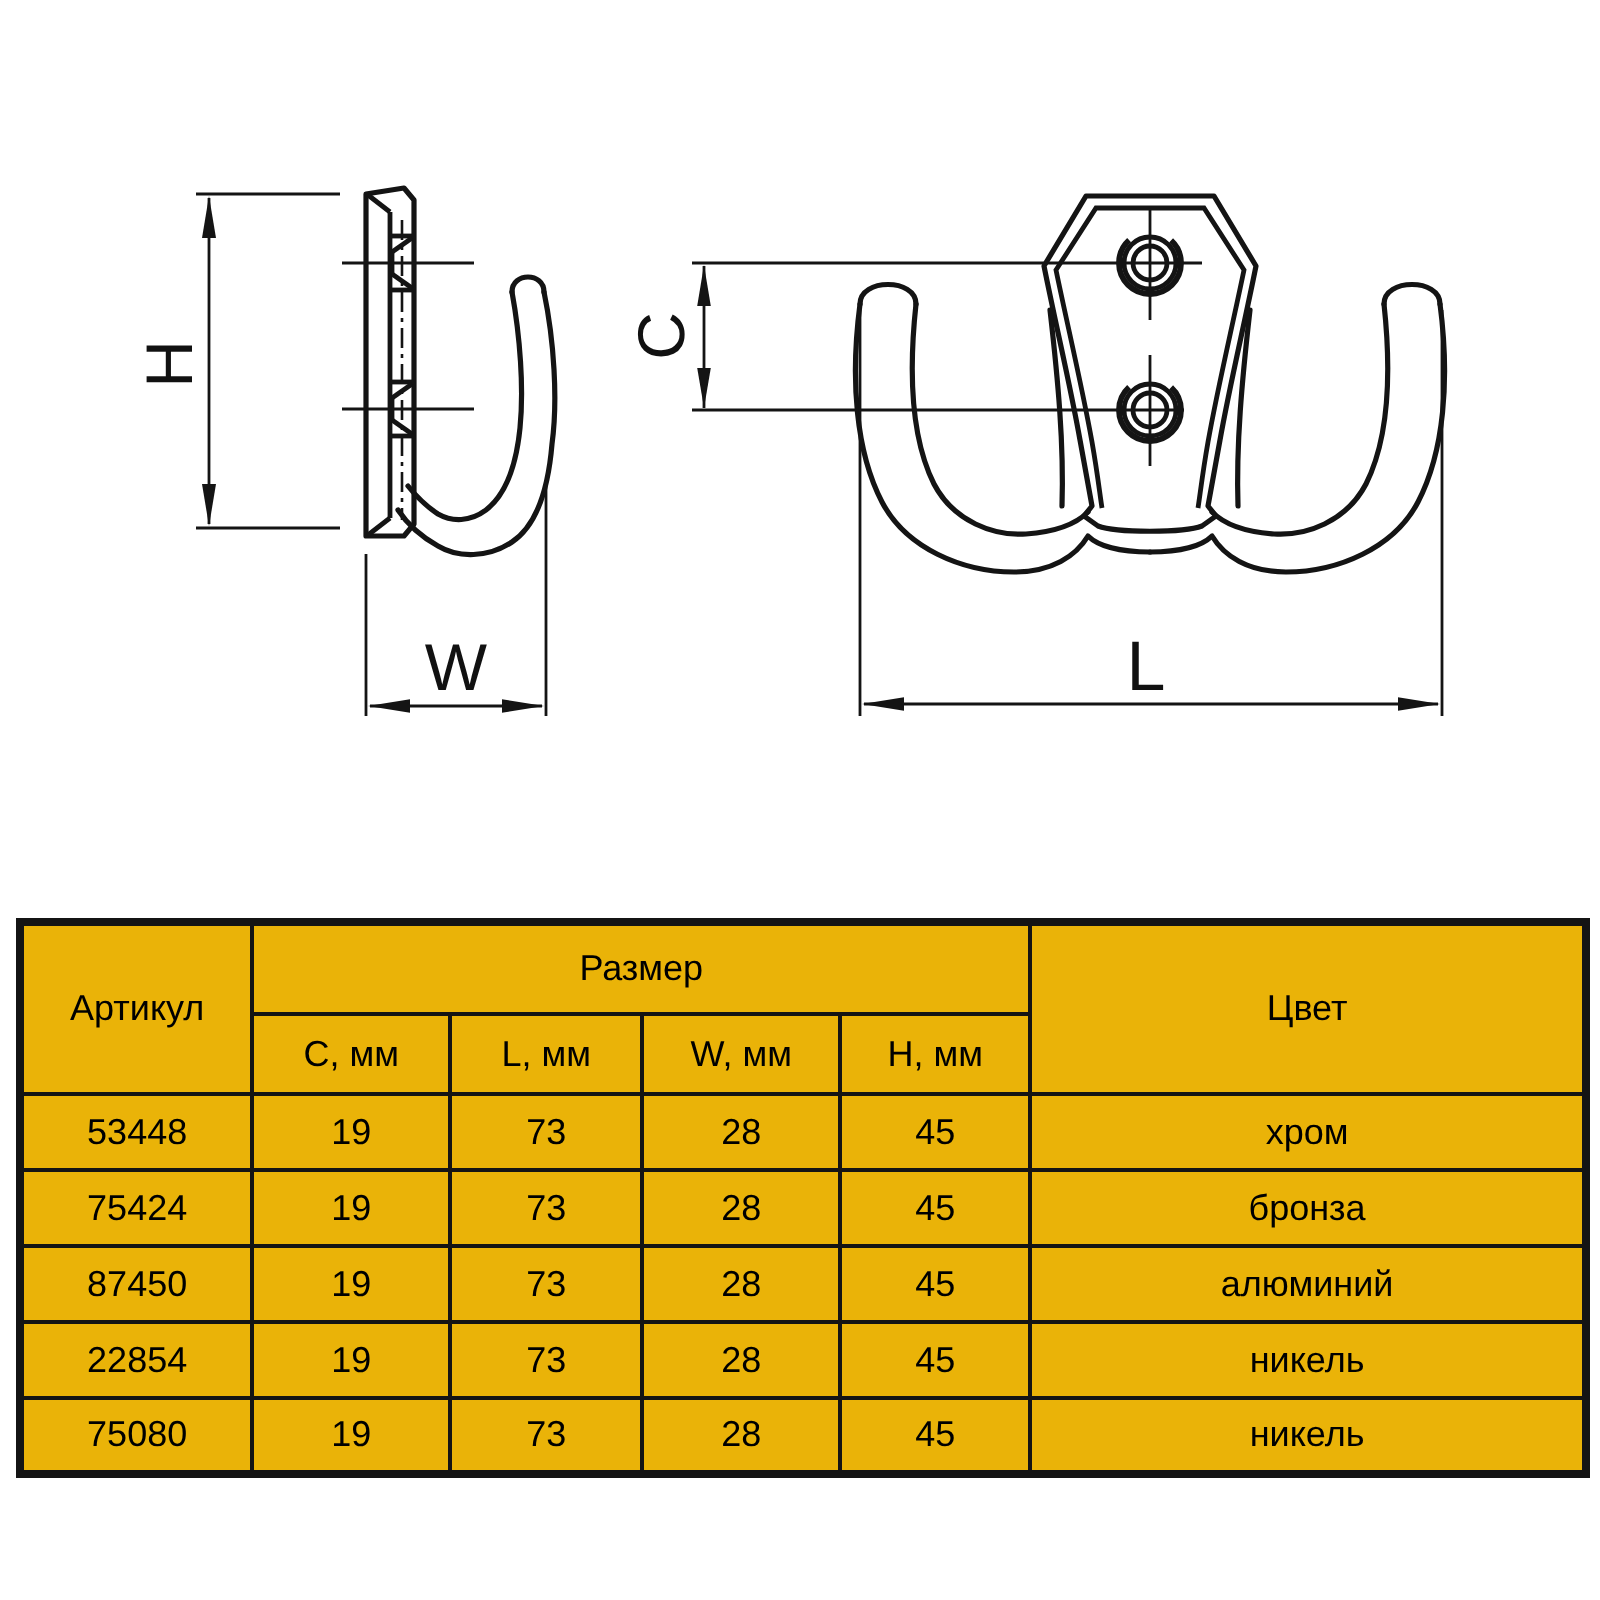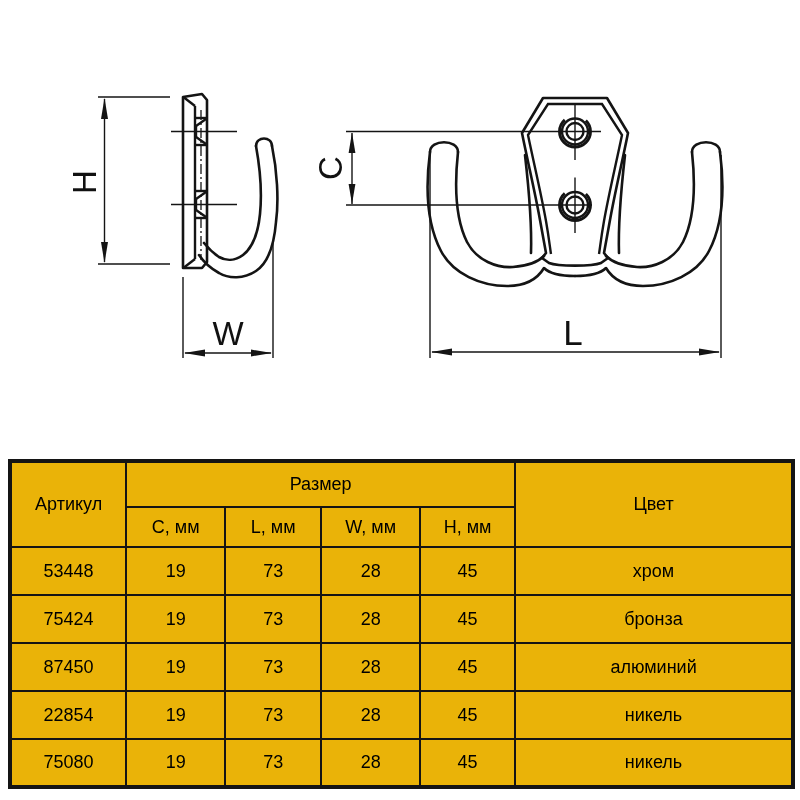--- a/index.html
+++ b/index.html
@@ -20,21 +20,21 @@
     border-collapse:collapse;table-layout:fixed;width:787px;
     font-size:18px;color:#000;background:#eab308;
   }
   table.spec th, table.spec td{
     border:2px solid #141414;text-align:center;vertical-align:middle;
     padding:0;font-weight:normal;overflow:hidden;white-space:nowrap;
   }
   table.spec{border:4px solid #141414;}
   tr.r-head1{height:46px;}
   tr.r-head2{height:40px;}
-  tr.r-data{height:48px;}
+  tr.r-data{height:38px;}
   td.color-cell{text-align:left;padding-left:11px;}
 </style>
 </head>
 <body>
 
 <svg id="drawing" width="800" height="440" viewBox="0 0 800 440" xmlns="http://www.w3.org/2000/svg">
 
   <g>
 
     <path class="obj" d="M183,97 L202,94 L207,100 L207,262 L202,268 L183,268 Z"></path>

